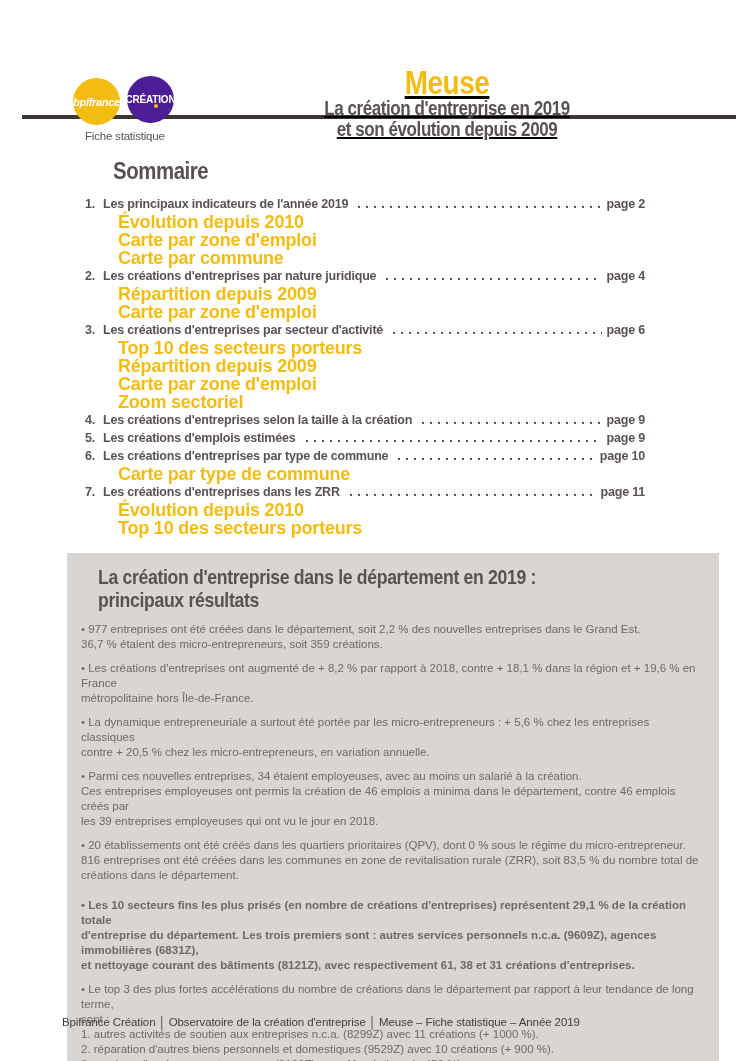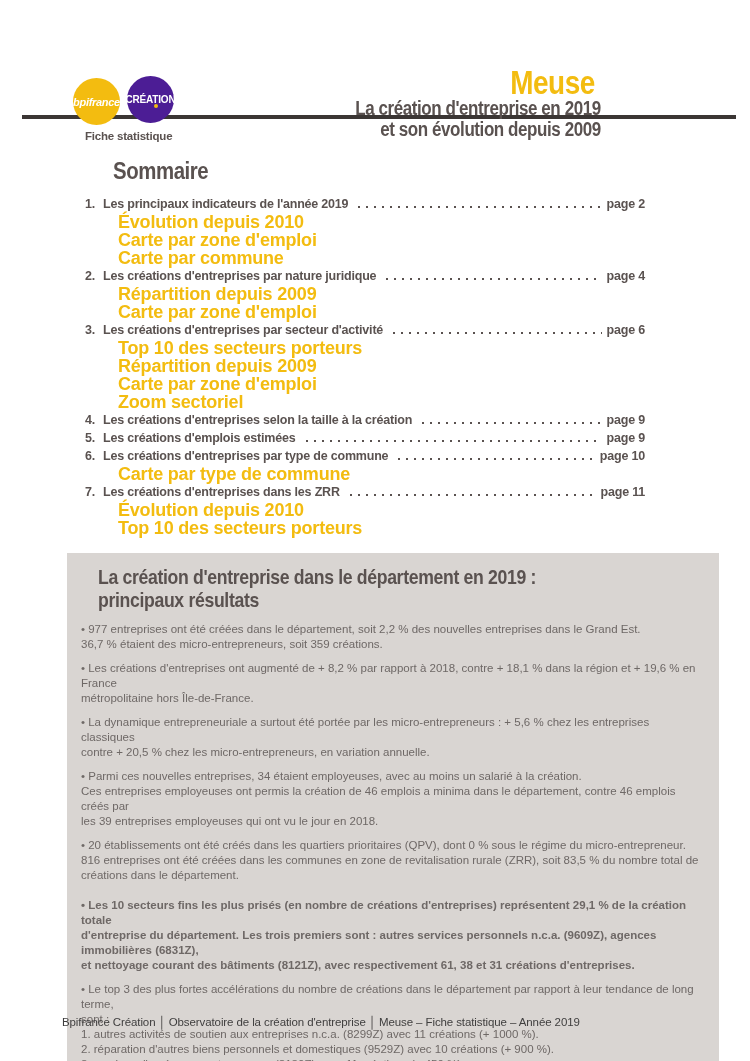--- a/index.html
+++ b/index.html
@@ -17,23 +17,23 @@
   header { position: relative; height: 115px; }
   .logo-circles { position: absolute; left: 73px; top: 78px; display: flex; gap: 7px; }
   .circle {
     width: 47px; height: 47px; border-radius: 50%;
     display: flex; align-items: center; justify-content: center;
     color: #ffffff; font-weight: bold;
   }
   .circle.yellow { background: #F3BC10; font-size: 11px; font-style: italic; letter-spacing: -0.3px; }
   .circle.dark { background: #4c1d95; font-size: 10px; margin-top: -2px; position: relative; letter-spacing: -0.2px; }
   .creation-dot { position: absolute; width: 4px; height: 4px; border-radius: 50%; background: #F3BC10; bottom: 15px; right: 16px; }
-  .logo-caption { position: absolute; left: 85px; top: 130px; font-size: 11.5px; font-weight: bold; color: #5A5250; letter-spacing: -0.2px; }
+  .logo-caption { position: absolute; left: 85px; top: 130px; font-size: 11.5px; font-weight: normal; color: #5A5250; letter-spacing: -0.2px; }
 
-  .title-block { position: absolute; left: 240px; top: 66px; width: 390px; text-align: right; }
+  .title-block { position: absolute; left: 252px; top: 66px; width: 390px; text-align: center; text-decoration: underline; }
   .doc-title { margin: 0; font-size: 34px; line-height: 32px; font-weight: bold; color: #F3BC10; transform: scaleX(0.82); transform-origin: center; letter-spacing: -0.5px; }
   .doc-subtitle { margin: 0; font-size: 20px; line-height: 21px; font-weight: bold; color: #5A5250; transform: scaleX(0.85); transform-origin: center; letter-spacing: -0.5px; }
 
   .double-rule { margin: 0 14px 0 22px; height: 3px; border-top: 2px solid #3B3634; border-bottom: 2px solid #3B3634; }
 
   
   .toc { margin: 40px 105px 0 85px; width: 560px; }
   .toc-heading { margin: 0 0 12px 28px; font-size: 24px; line-height: 24px; font-weight: bold; color: #5A5250; transform: scaleX(0.85); transform-origin: left; letter-spacing: -0.5px; }
   .toc-main { display: flex; align-items: baseline; height: 18px; line-height: 18px; font-size: 12.5px; font-weight: bold; color: #5A5250; letter-spacing: -0.2px; }
   .toc-num { width: 18px; flex: none; }

